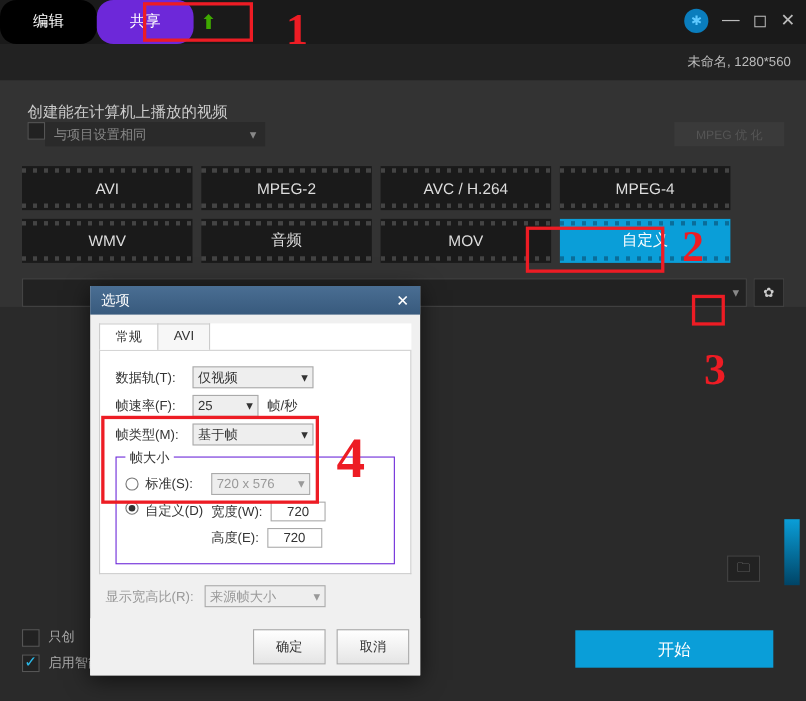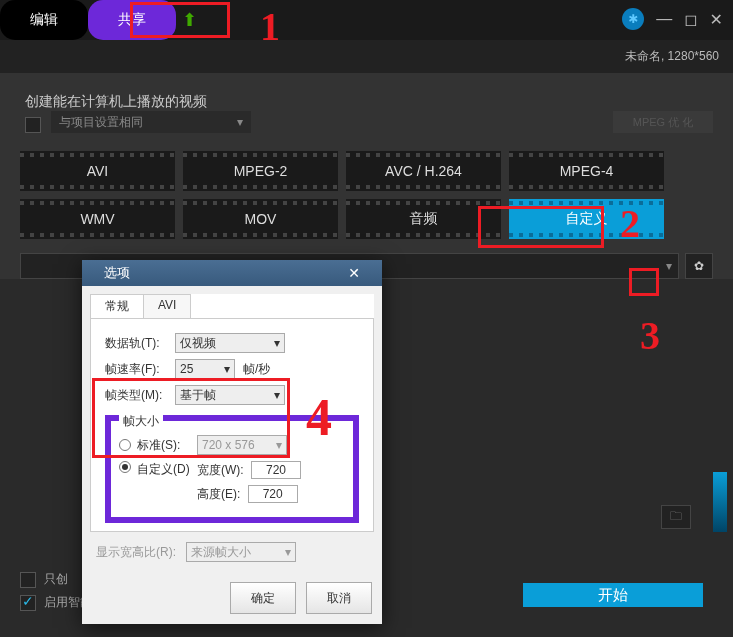--- a/index.html
+++ b/index.html
@@ -13,21 +13,21 @@
   .topbar .arrow-up { color: #3fa900; font-size: 18px; margin-left: 6px; }
   .topbar .win-controls { position: absolute; right: 10px; top: 8px; display: flex; gap: 12px; align-items: center; }
   .topbar .globe { width: 22px; height: 22px; border-radius: 50%; background: #0a7dbd; display: flex; align-items: center; justify-content: center; color: #5fc9ff; font-size: 12px; }
   .topbar .win-btn { color: #bbb; font-size: 16px; cursor: pointer; }
 
   .subbar { text-align: right; padding: 8px 14px; color: #bbb; font-size: 12px; background: #222; }
 
   
   .main { padding: 20px 20px 0 20px; background: #333; }
   .main-title { color: #ccc; font-size: 14px; margin-bottom: 0; margin-left: 5px;}
-  .project-row { display: flex; align-items: flex-end; gap: 10px; margin-bottom: 18px; margin-left: 5px;}
+  .project-row { display: flex; align-items: flex-start; margin-bottom: 18px; margin-left: 5px;}
   .checkbox { width: 16px; height: 16px; background: #222; border: 1px solid #555; display: inline-block; position: relative;}
   .checkbox.checked::after { content: "✓"; position: absolute; top: -3px; left: 1px; color: #2ab9e8; font-size: 14px;}
   .dropdown-wide { width: 200px; height: 22px; background: #2a2a2a; color: #888; padding: 2px 8px; display: flex; align-items: center; justify-content: space-between; font-size: 12px; }
   .mpeg-opt { width: 100px; height: 22px; background: #3a3a3a; color: #555; display:flex; align-items:center; justify-content:center; font-size:11px;}
 
   
   .format-grid { display: grid; grid-template-columns: repeat(4, 155px); grid-template-rows: 40px 40px; gap: 8px; }
   .format-tile { background: #1a1a1a; color: #ddd; display: flex; align-items: center; justify-content: center; font-size: 14px; cursor: pointer; position: relative; }
   .format-tile::before, .format-tile::after {
     content: ""; position: absolute; left:0; right:0; height:4px;
@@ -42,37 +42,37 @@
 
   
   .settings-row { display:flex; margin-top:14px; align-items:center; }
   .big-dropdown { flex:1; height:26px; background:#222; border:1px solid #444; display:flex; align-items:center; justify-content:flex-end; padding:0 6px; color:#888;}
   .gear-btn { width:28px; height:26px; background:#222; border:1px solid #444; margin-left:6px; display:flex; align-items:center; justify-content:center; color:#ccc; cursor:pointer; }
 
   
   .bottom-area { position:absolute; left:20px; right:20px; bottom:20px; }
   .folder-btn { position:absolute; right:22px; top:-60px; width:30px; height:24px; background:#222; border:1px solid #444; display:flex; align-items:center; justify-content:center; color:#888; cursor:pointer;}
   .opt-row { display:flex; align-items:center; gap:8px; margin:6px 0; color:#aaa; font-size:12px;}
-  .start-btn { position:absolute; right:10px; bottom:10px; width:180px; height:24px; background:#0a9ed8; color:#fff; display:flex; align-items:center; justify-content:center; font-size:15px; cursor:pointer;}
+  .start-btn { position:absolute; right:10px; bottom:10px; width:180px; height:34px; background:#0a9ed8; color:#fff; display:flex; align-items:center; justify-content:center; font-size:15px; cursor:pointer;}
   .vert-bar { position:absolute; right:6px; bottom:105px; width:14px; height:60px; background:linear-gradient(#0a9ed8,#046);}
 
   
   .dialog { position: absolute; left: 82px; top: 260px; width: 300px; background: #f0f0f0; box-shadow: 0 4px 20px rgba(0,0,0,.6); color:#333;}
-  .dlg-title { background: linear-gradient(#4a6e93,#385a7d); color:#fff; padding:4px 22px; display:flex; justify-content:space-between; align-items:center; font-size:13px;}
+  .dlg-title { background: linear-gradient(#4a6e93,#385a7d); color:#fff; padding:4px 10px; display:flex; justify-content:space-between; align-items:center; font-size:13px;}
   .dlg-title .close { color:#fff; cursor:pointer; font-size:14px;}
   .dlg-tabs { display:flex; background:#fff; border-bottom:1px solid #ccc; margin:8px 8px 0 8px;}
   .dlg-tab { padding:3px 14px; font-size:12px; border:1px solid #ccc; border-bottom:none; background:#fff; margin-right:-1px; cursor:pointer;}
   .dlg-tab:last-child { background:#f7f7f7; }
   .dlg-body { padding:8px 14px; background:#fff; margin:0 8px; border:1px solid #ccc; border-top:none;}
   .dlg-row { display:flex; align-items:center; margin:6px 0; font-size:12px;}
   .dlg-row label { width:70px; }
   .dlg-select { flex:0 0 110px; height:20px; border:1px solid #aaa; background:#eee; padding:0 4px; display:flex; align-items:center; justify-content:space-between; font-size:12px;}
   .dlg-row .unit { margin-left:8px; }
 
-  .fieldset { border:6px solid #6d28d9; padding:8px; margin-top:10px; font-size:12px; position:relative;}
+  .fieldset { border:1px solid #6d28d9; padding:8px; margin-top:10px; font-size:12px; position:relative;}
   .fieldset .legend { position:absolute; top:-8px; left:8px; background:#fff; padding:0 4px;}
   .radio { width:12px; height:12px; border:1px solid #777; border-radius:50%; display:inline-block; margin-right:6px; position:relative; vertical-align:middle;}
   .radio.checked::after { content:""; width:6px; height:6px; background:#333; border-radius:50%; position:absolute; top:2px; left:2px;}
   .dim-input { width:50px; height:18px; border:1px solid #aaa; text-align:center; font-size:12px; display:inline-flex; align-items:center; justify-content:center; margin-left:4px;}
 
   .aspect-row { display:flex; align-items:center; margin:10px 14px; color:#999; font-size:12px;}
   .dlg-buttons { display:flex; justify-content:flex-end; gap:10px; padding:10px; background:#f0f0f0;}
   .dlg-btn { width:66px; height:32px; border:1px solid #aaa; background:linear-gradient(#fff,#e5e5e5); display:flex; align-items:center; justify-content:center; cursor:pointer; font-size:12px;}
 
   
@@ -107,22 +107,22 @@
     <div style="flex:1"></div>
     <div class="mpeg-opt">MPEG 优 化</div>
   </div>
 
   <div class="format-grid">
     <div class="format-tile">AVI</div>
     <div class="format-tile">MPEG-2</div>
     <div class="format-tile">AVC / H.264</div>
     <div class="format-tile">MPEG-4</div>
     <div class="format-tile">WMV</div>
+    <div class="format-tile">音频</div>
     <div class="format-tile">MOV</div>
-    <div class="format-tile">音频</div>
     <div class="format-tile selected">自定义</div>
   </div>
 
   <div class="settings-row">
     <div class="big-dropdown">
       <span>▾</span>
     </div>
     <div class="gear-btn">
       <span>✿</span>
     </div>

